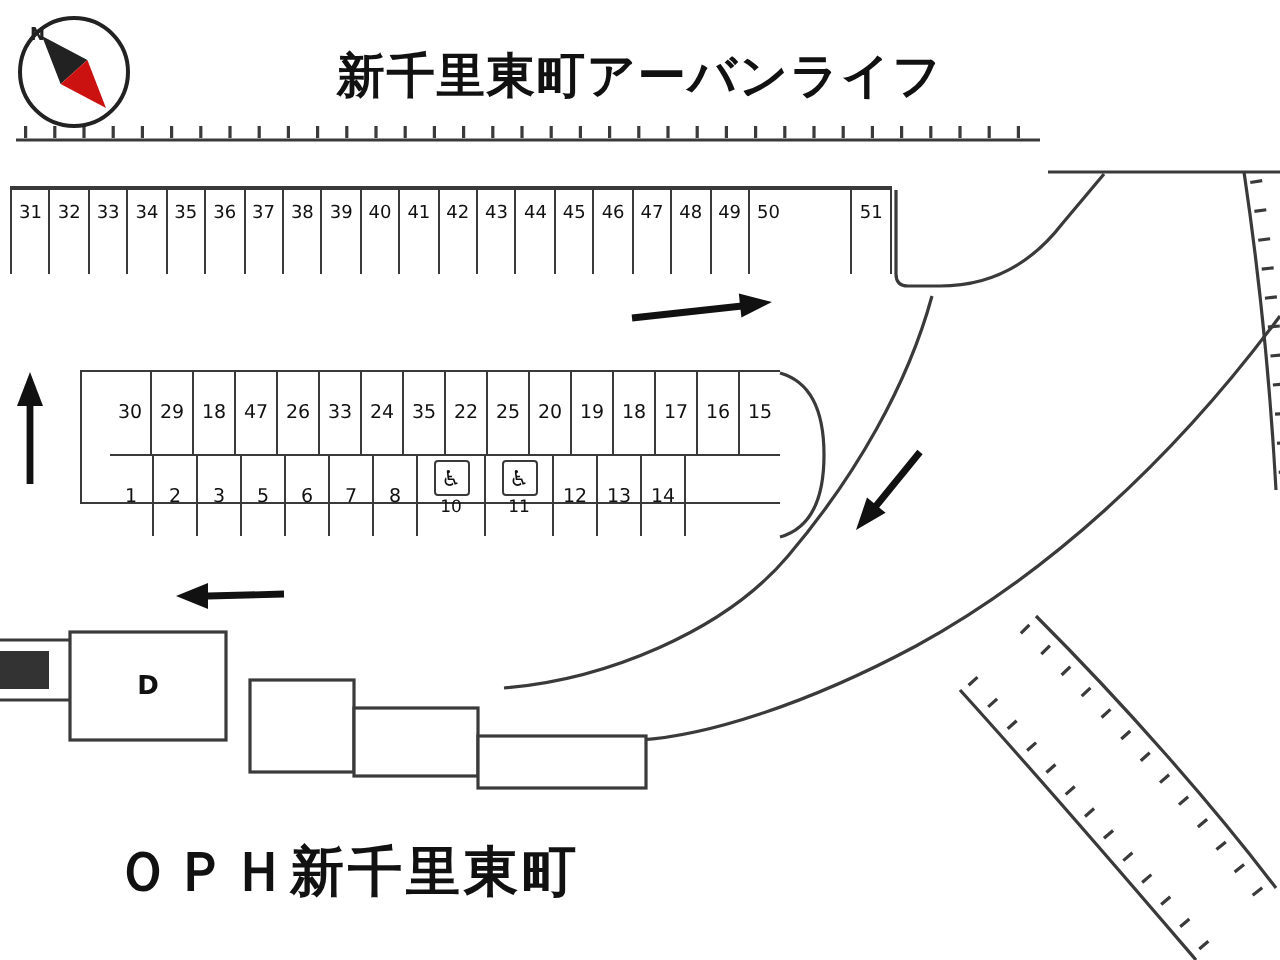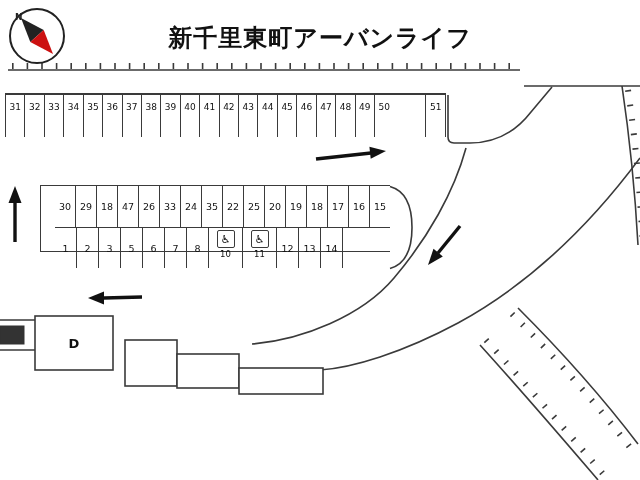--- a/index.html
+++ b/index.html
@@ -308,14 +308,15 @@
           <span class="num">13</span>
         </div>
         <div class="stall-b">
           <span class="num">14</span>
         </div>
       </div>
   </div>
 
   <div class="bld-d-label">D</div>
 
+  <div class="site-label">ＯＰＨ新千里東町</div>
 
 </div>
 
 </body></html>

